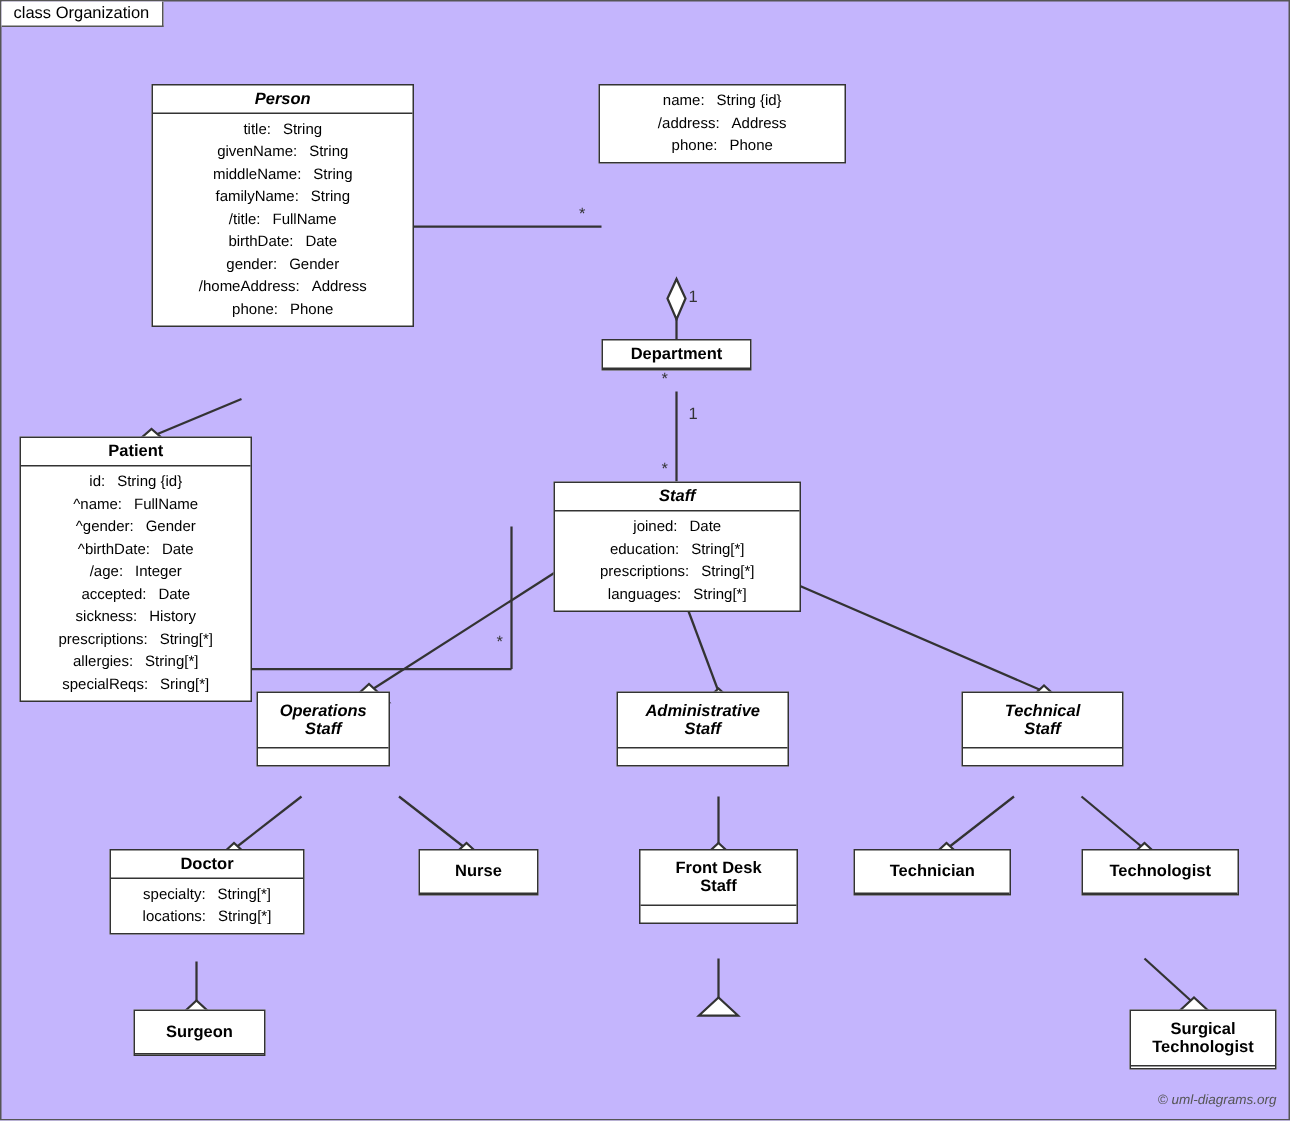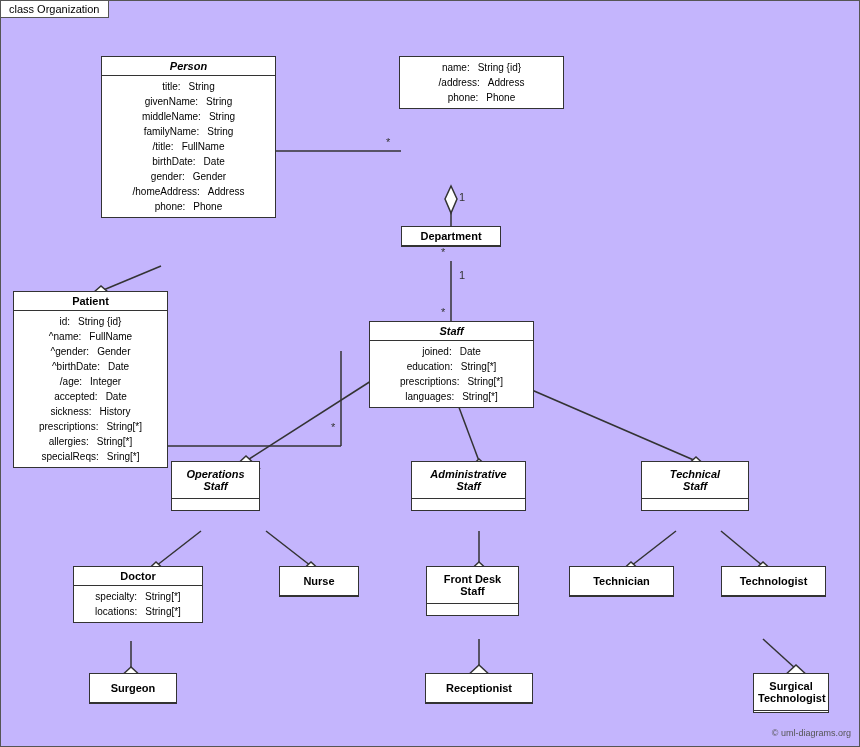--- a/index.html
+++ b/index.html
@@ -67,20 +67,21 @@
       width: 860px;
       height: 747px;
       pointer-events: none;
     }
     .copyright {
       position: absolute;
       bottom: 8px;
       right: 8px;
       font-size: 9px;
       color: #555;
+      font-style: italic;
     }
   </style>
 </head>
 <body>
 
 <div id="diagram-container">
   <div class="diagram-label">class Organization</div>
 
   <svg id="arrows-svg">
 
@@ -293,38 +294,35 @@
           <span class="attr-name">locations:</span>
           <span class="attr-type">String[*]</span>
         </div>
     </div>
   </div>
 
   <div class="uml-box" style="left:278px; top:565px; width:80px; min-height:30px;">
     <div class="title normal" style="padding:8px 4px;">Nurse</div>
   </div>
 
-  <div class="uml-box" style="left:425px; top:565px; width:93px; min-height:50px;">
+  <div class="uml-box" style="left:425px; top:565px; width:106px; min-height:50px;">
     <div class="title normal" style="padding:6px 4px;">Front Desk<br>Staff</div>
   </div>
 
   <div class="uml-box" style="left:568px; top:565px; width:105px; min-height:30px;">
     <div class="title normal" style="padding:8px 4px;">Technician</div>
   </div>
 
   <div class="uml-box" style="left:720px; top:565px; width:105px; min-height:30px;">
     <div class="title normal" style="padding:8px 4px;">Technologist</div>
   </div>
 
   <div class="uml-box" style="left:88px; top:672px; width:88px; min-height:30px;">
     <div class="title normal" style="padding:8px 4px;">Surgeon</div>
   </div>
 
-  <div class="uml-box" style="left:424px; top:672px; width:108px; min-height:30px;">
-    <div class="title normal" style="padding:8px 4px;">Receptionist</div>
-  </div>
-
-  <div class="uml-box" style="left:752px; top:672px; width:76px; min-height:40px;">
+
+  <div class="uml-box" style="left:752px; top:672px; width:98px; min-height:40px;">
     <div class="title normal" style="padding:6px 4px;">Surgical<br>Technologist</div>
   </div>
 
   <div class="copyright">© uml-diagrams.org</div>
 </div>
 
 </body></html>

